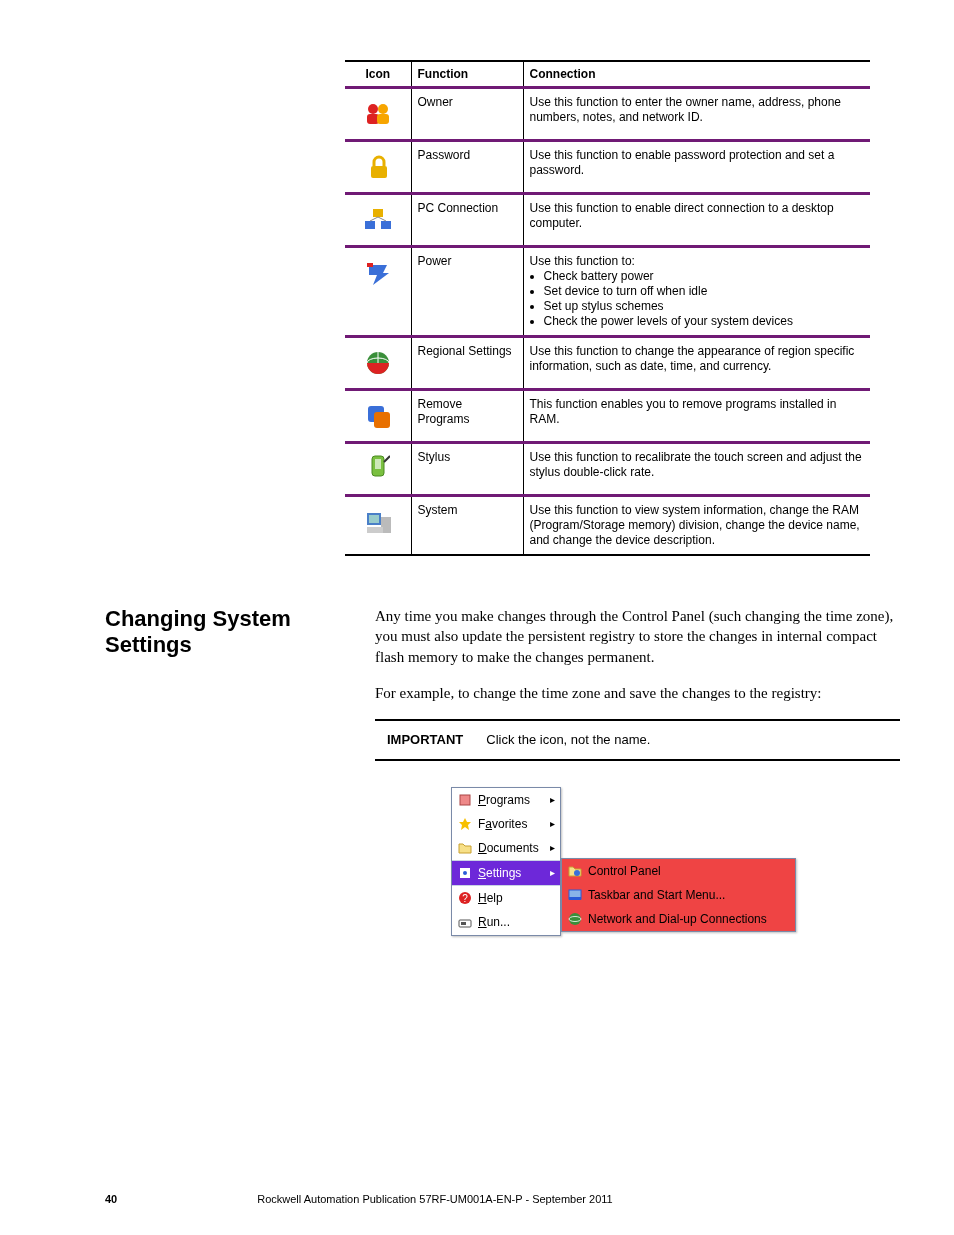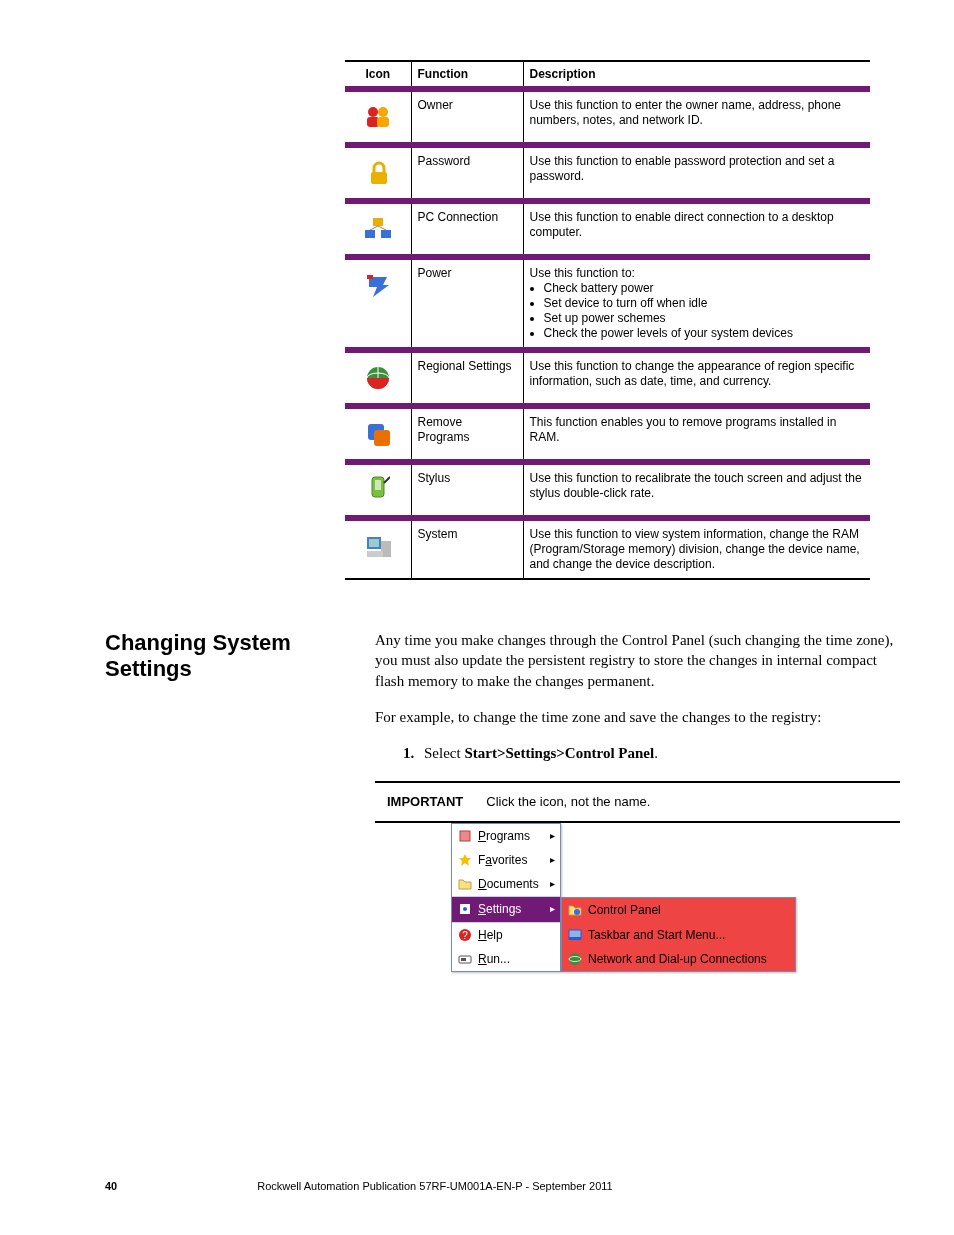--- a/index.html
+++ b/index.html
@@ -33,21 +33,21 @@
   }
   .functions-table th {
     text-align: left;
     font-weight: bold;
     padding: 5px 6px;
     border-bottom: 2px solid #000;
     vertical-align: top;
   }
   .functions-table td {
     padding: 6px 6px;
-    border-top: 6px solid #701a75;
+    border-top: 3px solid #701a75;
     vertical-align: top;
     line-height: 1.25;
   }
   .functions-table th:nth-child(1), .functions-table td:nth-child(1) { width: 66px; border-right: 1px solid #000; text-align:center; }
   .functions-table th:nth-child(2), .functions-table td:nth-child(2) { width: 112px; border-right: 1px solid #000; }
   .functions-table td ul { margin: 0 0 0 14px; padding:0; }
   .functions-table td ul li { margin:0; padding:0; }
   .icon-cell { padding-top: 10px !important; padding-bottom: 10px !important; }
   .icon-box { width: 30px; height: 30px; margin: 0 auto; display:flex; align-items:center; justify-content:center; }
 
@@ -71,70 +71,70 @@
     font-family: Arial, Helvetica, sans-serif;
     font-size: 13px;
     margin-left: 0;
     width: 525px;
     display:flex;
     gap: 23px;
   }
   .important-box .imp-label { font-weight: bold; }
 
   
-  .startmenu-wrap { margin-left: 40px; display:flex; align-items:flex-end; font-family: Tahoma, Arial, sans-serif; font-size: 12px; padding-left: 36px; }
+  .startmenu-wrap { margin-left: 40px; margin-top: 26px; display:flex; align-items:center; font-family: Tahoma, Arial, sans-serif; font-size: 12px; padding-left: 36px; }
   .startmenu {
     border: 1px solid #7a8aa8;
     background: #fff;
     width: 110px;
     box-shadow: 1px 1px 2px rgba(0,0,0,.25);
   }
   .startmenu .item, .submenu .item {
     display:flex; align-items:center; gap:6px;
     padding: 4px 6px;
     border-bottom: 0;
     cursor: default;
     position:relative;
   }
   .startmenu .item .arrow { position:absolute; right:5px; top:5px; font-size:10px; }
-  .startmenu .item.selected { background:#701a75; color:#fff; }
+  .startmenu .item.selected { background:#6d28d9; color:#fff; }
   .startmenu .item .under { text-decoration: underline; }
   .startmenu .divider { border-top:1px solid #c9d2e4; margin:0; }
   .submenu {
     border:1px solid #7a8aa8;
     background:#ef4444;
     width: 235px;
     margin-top: 68px;
     box-shadow: 1px 1px 2px rgba(0,0,0,.25);
   }
   .ico { width:14px; height:14px; display:inline-flex; align-items:center; justify-content:center; }
 
   .footer {
     position:absolute;
-    bottom: 43px;
+    bottom: 30px;
     left: 105px;
     right: 85px;
     font-family: Arial, Helvetica, sans-serif;
     font-size: 11px;
     display:flex;
     gap: 140px;
   }
   .footer .pg { font-weight:bold; }
 </style>
 </head>
 <body>
 
 <div class="page">
 
   <table class="functions-table">
     <thead>
       <tr>
         <th>Icon</th>
         <th>Function</th>
-        <th>Description</th>
+        <th>Connection</th>
       </tr>
     </thead>
     <tbody id="table-body">
         <tr>
           <td class="icon-cell">
             <div class="icon-box">
               <svg width="28" height="26">
                 <circle cx="9" cy="8" r="5" fill="#d22"></circle>
                 <circle cx="19" cy="8" r="5" fill="#f7a500"></circle>
                 <rect x="3" y="13" width="12" height="10" rx="3" fill="#d22"></rect>
@@ -180,21 +180,21 @@
                 <rect x="4" y="4" width="6" height="4" fill="#d22"></rect>
               </svg>
             </div>
           </td>
           <td>Power</td>
           <td>
             <div>Use this function to:</div>
             <ul>
               <li>Check battery power</li>
               <li>Set device to turn off when idle</li>
-              <li>Set up power schemes</li>
+              <li>Set up stylus schemes</li>
               <li>Check the power levels of your system devices</li>
             </ul>
           </td>
         </tr>
         <tr>
           <td class="icon-cell">
             <div class="icon-box">
               <svg width="28" height="28">
                 <circle cx="14" cy="14" r="11" fill="#3a8f3a"></circle>
                 <ellipse cx="14" cy="14" rx="11" ry="5" fill="none" stroke="#fff"></ellipse>
@@ -246,24 +246,20 @@
           <td>Use this function to view system information, change the RAM (Program/Storage memory) division, change the device name, and change the device description.</td>
         </tr>
       </tbody>
   </table>
 
   <div class="section-row">
     <div class="section-heading">Changing System Settings</div>
     <div class="section-body">
       <p>Any time you make changes through the Control Panel (such changing the time zone), you must also update the persistent registry to store the changes in internal compact flash memory to make the changes permanent.</p>
       <p>For example, to change the time zone and save the changes to the registry:</p>
-      <div class="step-list">
-        <span class="step-num">1.</span>
-        <span>Select </span><b>Start&gt;Settings&gt;Control Panel</b><span>.</span>
-      </div>
 
       <div class="important-box">
         <span class="imp-label">IMPORTANT</span>
         <span>Click the icon, not the name.</span>
       </div>
 
       <div class="startmenu-wrap">
         <div class="startmenu" id="startmenu-main">
             <div class="item">
               <span class="ico">

